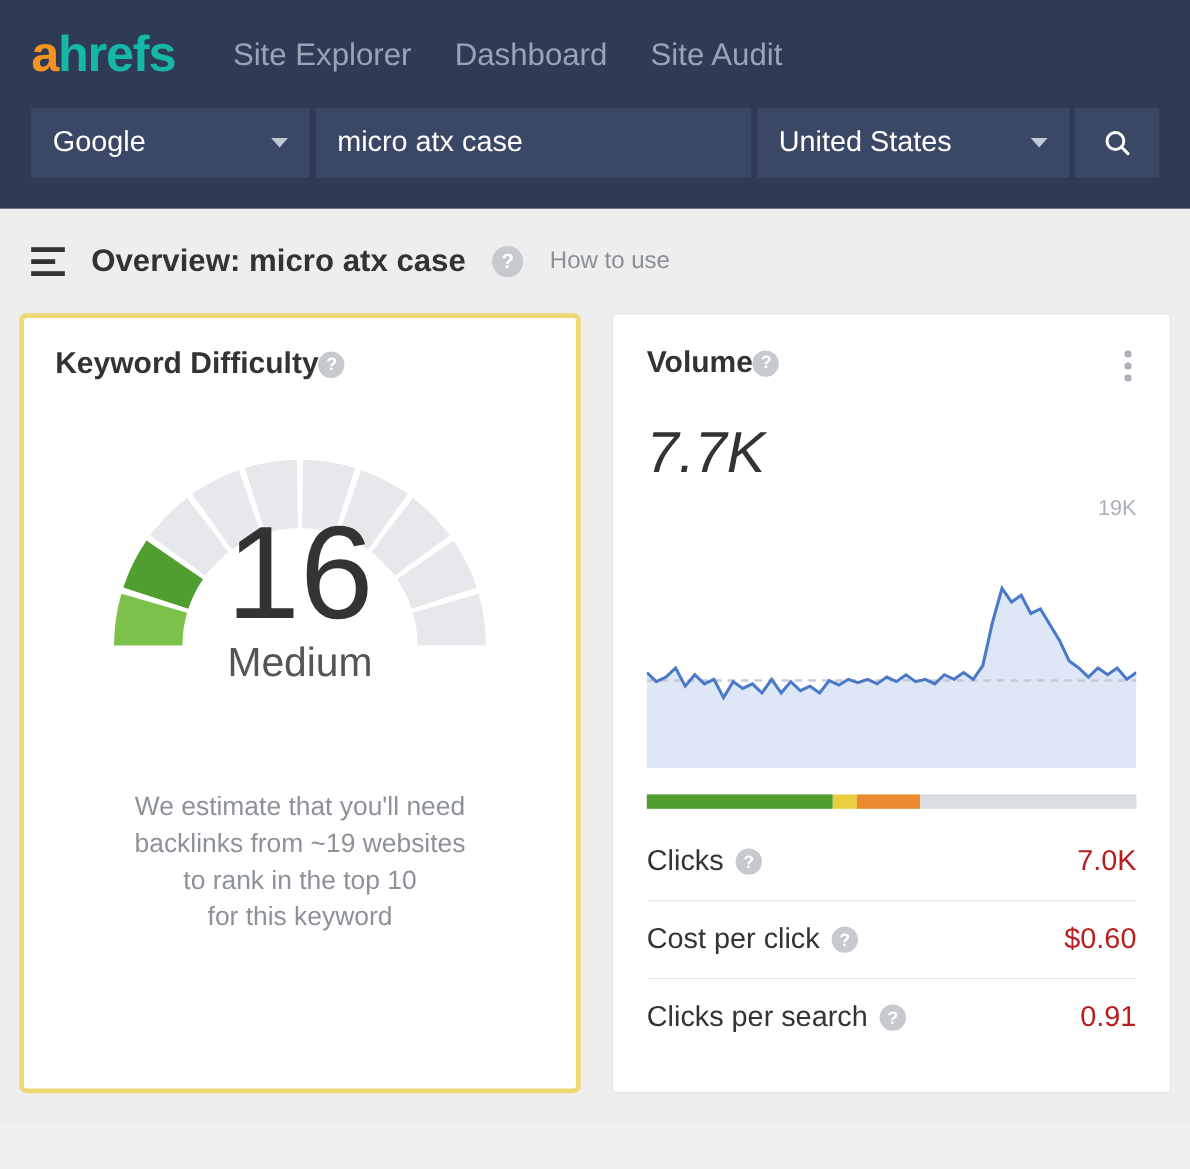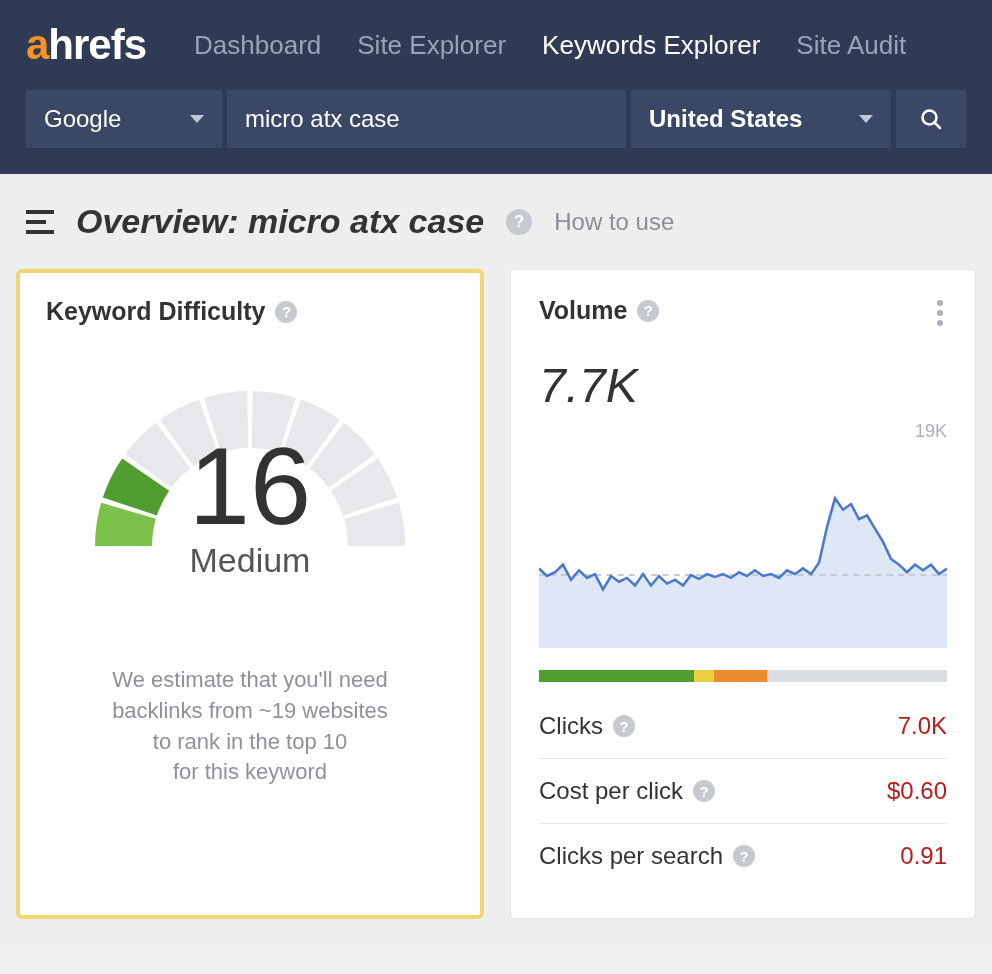--- a/index.html
+++ b/index.html
@@ -7,70 +7,70 @@
     font-family: -apple-system, BlinkMacSystemFont, "Segoe UI", Helvetica, Arial, sans-serif;
     background: #f0f0f0;
     width: 992px;
     color: #333;
   }
   
   .topbar { background: #2f3b54; padding: 0 26px; }
   .nav-row { display: flex; align-items: center; height: 90px; }
   .logo { font-size: 42px; font-weight: 800; letter-spacing: -1px; display: flex; align-items: center; }
   .logo .a { color: #f79421; }
-  .logo .rest { color: #ffffff; }
+  .logo .rest { color: #14b8a6; }
   .nav-links { display: flex; gap: 36px; margin-left: 48px; }
   .nav-link { color: #9aa4b5; font-size: 26px; cursor: pointer; white-space: nowrap; }
   .nav-link.active { color: #fff; }
   .search-row { display: flex; gap: 5px; padding-bottom: 26px; }
   .sel {
     background: #3b4865; color: #fff; font-size: 24px; height: 58px;
     display: flex; align-items: center; padding: 0 18px; cursor: pointer;
     justify-content: space-between;
   }
-  .sel-engine { width: 196px; }
+  .sel-engine { width: 232px; }
   .input-kw {
     background: #3b4865; color: #fff; font-size: 24px; height: 58px; border: none;
     padding: 0 18px; flex: 1; outline: none;
   }
-  .sel-country { width: 260px; font-weight: bold; }
+  .sel-country { width: 260px; }
   .search-btn {
     background: #3b4865; width: 70px; height: 58px; display: flex;
     align-items: center; justify-content: center; cursor: pointer;
   }
   .caret-down {
     width: 0; height: 0; border-left: 7px solid transparent;
     border-right: 7px solid transparent; border-top: 8px solid #c2c9d6;
   }
   
   .page-header {
     display: flex; align-items: center; padding: 28px 26px 28px 26px; gap: 22px;
     background: #eeeeee;
   }
   .hamburger-icon { display: flex; flex-direction: column; gap: 6px; cursor: pointer; width: 28px;}
   .hamburger-icon span { display: block; height: 4px; background: #333; }
   .hamburger-icon span:nth-child(1){ width: 28px;}
   .hamburger-icon span:nth-child(2){ width: 20px;}
   .hamburger-icon span:nth-child(3){ width: 28px;}
-  .page-title { font-size: 34px; font-weight: 700; font-style: italic; }
+  .page-title { font-size: 26px; font-weight: 700; }
   .help-circle {
     width: 26px; height: 26px; border-radius: 50%; background: #c6c9cd; color: #fff;
     display: inline-flex; align-items: center; justify-content: center; font-size: 17px;
     font-weight: 700; cursor: pointer; flex-shrink: 0;
   }
   .help-circle.small { width: 22px; height: 22px; font-size: 15px; }
-  .how-to { color: #8a8f97; font-size: 24px; }
+  .how-to { color: #8a8f97; font-size: 20px; }
   
   .cards { display: flex; gap: 26px; padding: 0 16px 26px 16px; background: #eeeeee;}
   .card {
     background: #fff; border: 1px solid #e2e4e8; border-radius: 4px;
     flex: 1; padding: 26px 28px 30px 28px;
   }
   .card.highlight { border: 4px solid #edd873; border-radius: 6px; padding: 24px 26px 28px 26px;}
-  .card-title { font-size: 25px; font-weight: 700; display: flex; align-items: center; gap: 10px; }
+  .card-title { font-size: 25px; font-weight: 700; display: flex; align-items: center; }
   .kd-gauge-wrap { display: flex; flex-direction: column; align-items: center; margin-top: 30px; }
   .kd-gauge { position: relative; width: 340px; height: 200px; }
   .kd-score { font-size: 110px; font-weight: 400; color: #333; text-align: center; line-height: 1; margin-top: -10px;}
   .kd-label { font-size: 34px; color: #555; text-align: center; margin-top: 0px;}
   .kd-expl { text-align: center; color: #8d929a; font-size: 22px; line-height: 1.4; margin-top: 70px; padding: 0 18px;}
   .vol-header { display: flex; justify-content: space-between; align-items: flex-start; }
   .vol-number { font-size: 48px; font-weight: 400; margin-top: 28px; font-style: italic; }
   .vol-max { text-align: right; color: #aab0b9; font-size: 18px; margin-top: 8px;}
   .more-dots { display: flex; flex-direction: column; gap: 4px; cursor: pointer; padding: 4px;}
   .more-dots span { width: 6px; height: 6px; border-radius: 50%; background: #aab0b9; }
@@ -90,23 +90,22 @@
 </head>
 <body>
 
 <div class="topbar">
   <div class="nav-row">
     <div class="logo">
       <span class="a">a</span>
         <span class="rest">hrefs</span>
     </div>
     <div class="nav-links">
+      <span class="nav-link">Site Explorer</span>
       <span class="nav-link">Dashboard</span>
-      <span class="nav-link">Site Explorer</span>
-      <span class="nav-link active">Keywords Explorer</span>
       <span class="nav-link">Site Audit</span>
     </div>
   </div>
   <div class="search-row">
     <div class="sel sel-engine">
       <span>Google</span>
       <span class="caret-down"></span>
     </div>
     <input class="input-kw" value="micro atx case" style="">
     <div class="sel sel-country">

